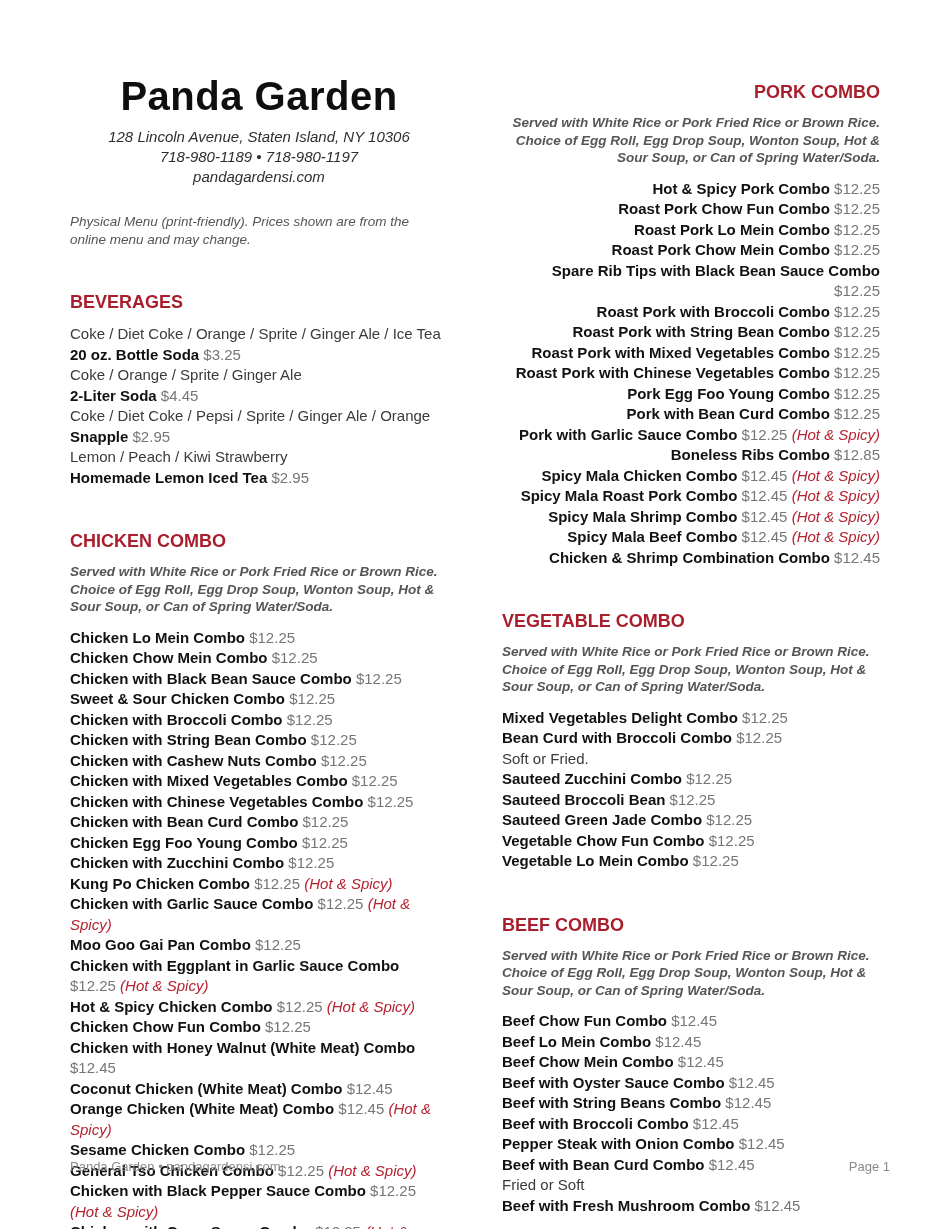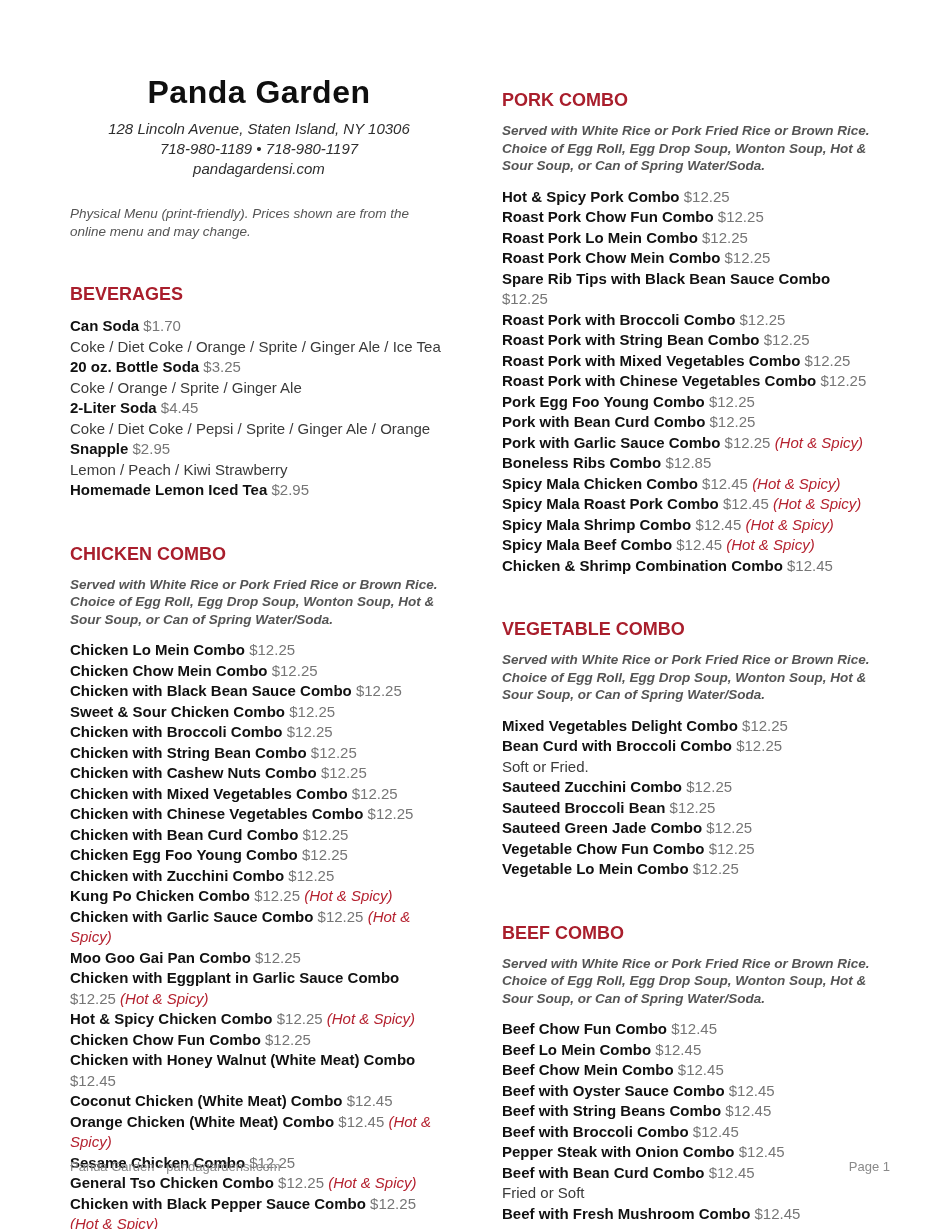--- a/index.html
+++ b/index.html
@@ -15,37 +15,37 @@
     box-sizing: border-box;
     display: flex;
     gap: 54px;
     padding: 74px 70px 0 70px;
   }
   .col { width: 378px; flex: 0 0 378px; }
 
   .header-block { text-align: center; }
   .page-title {
     margin: 0 0 8px 0;
-    font-size: 32px;
+    font-size: 40px;
     font-weight: bold;
     color: #0f0f0f;
     letter-spacing: 0.5px;
   }
   .addr-line { font-size: 15px; color: #2e2e2e; line-height: 20px; font-style: italic; }
   .disclaimer {
     margin: 26px 0 8px 0;
     text-align: left;
     font-style: italic;
     color: #555555;
     font-size: 13.5px;
     line-height: 18px;
   }
 
   .section { margin-top: 43px; }
-  .col .section:first-child { margin-top: 16px; }
+  .col .section:first-child { margin-top: 8px; text-align: right; }
   .section-title {
     margin: 0;
     font-size: 18px;
     font-weight: bold;
     color: var(--heading-color, #A91E2C);
   }
   .section-note {
     margin: 11px 0 12px 0;
     font-style: italic;
     color: #555555;
@@ -81,21 +81,20 @@
       <div class="addr-line">128 Lincoln Avenue, Staten Island, NY 10306</div>
       <div class="addr-line">718-980-1189 • 718-980-1197</div>
       <div class="addr-line">pandagardensi.com</div>
       <p class="disclaimer">Physical Menu (print-friendly). Prices shown are from the online menu and may change.</p>
     </div>
 
   <section class="section">
         <h2 class="section-title">BEVERAGES</h2>
         <div class="section-items">
           <div class="item">
-            <div class="item-line"><span class="item-name">Can Soda</span> <span class="item-price">$1.70</span></div>
             <div class="item-desc">Coke / Diet Coke / Orange / Sprite / Ginger Ale / Ice Tea</div>
           </div>
           <div class="item">
             <div class="item-line"><span class="item-name">20 oz. Bottle Soda</span> <span class="item-price">$3.25</span></div>
             <div class="item-desc">Coke / Orange / Sprite / Ginger Ale</div>
           </div>
           <div class="item">
             <div class="item-line"><span class="item-name">2-Liter Soda</span> <span class="item-price">$4.45</span></div>
             <div class="item-desc">Coke / Diet Coke / Pepsi / Sprite / Ginger Ale / Orange</div>
           </div>

